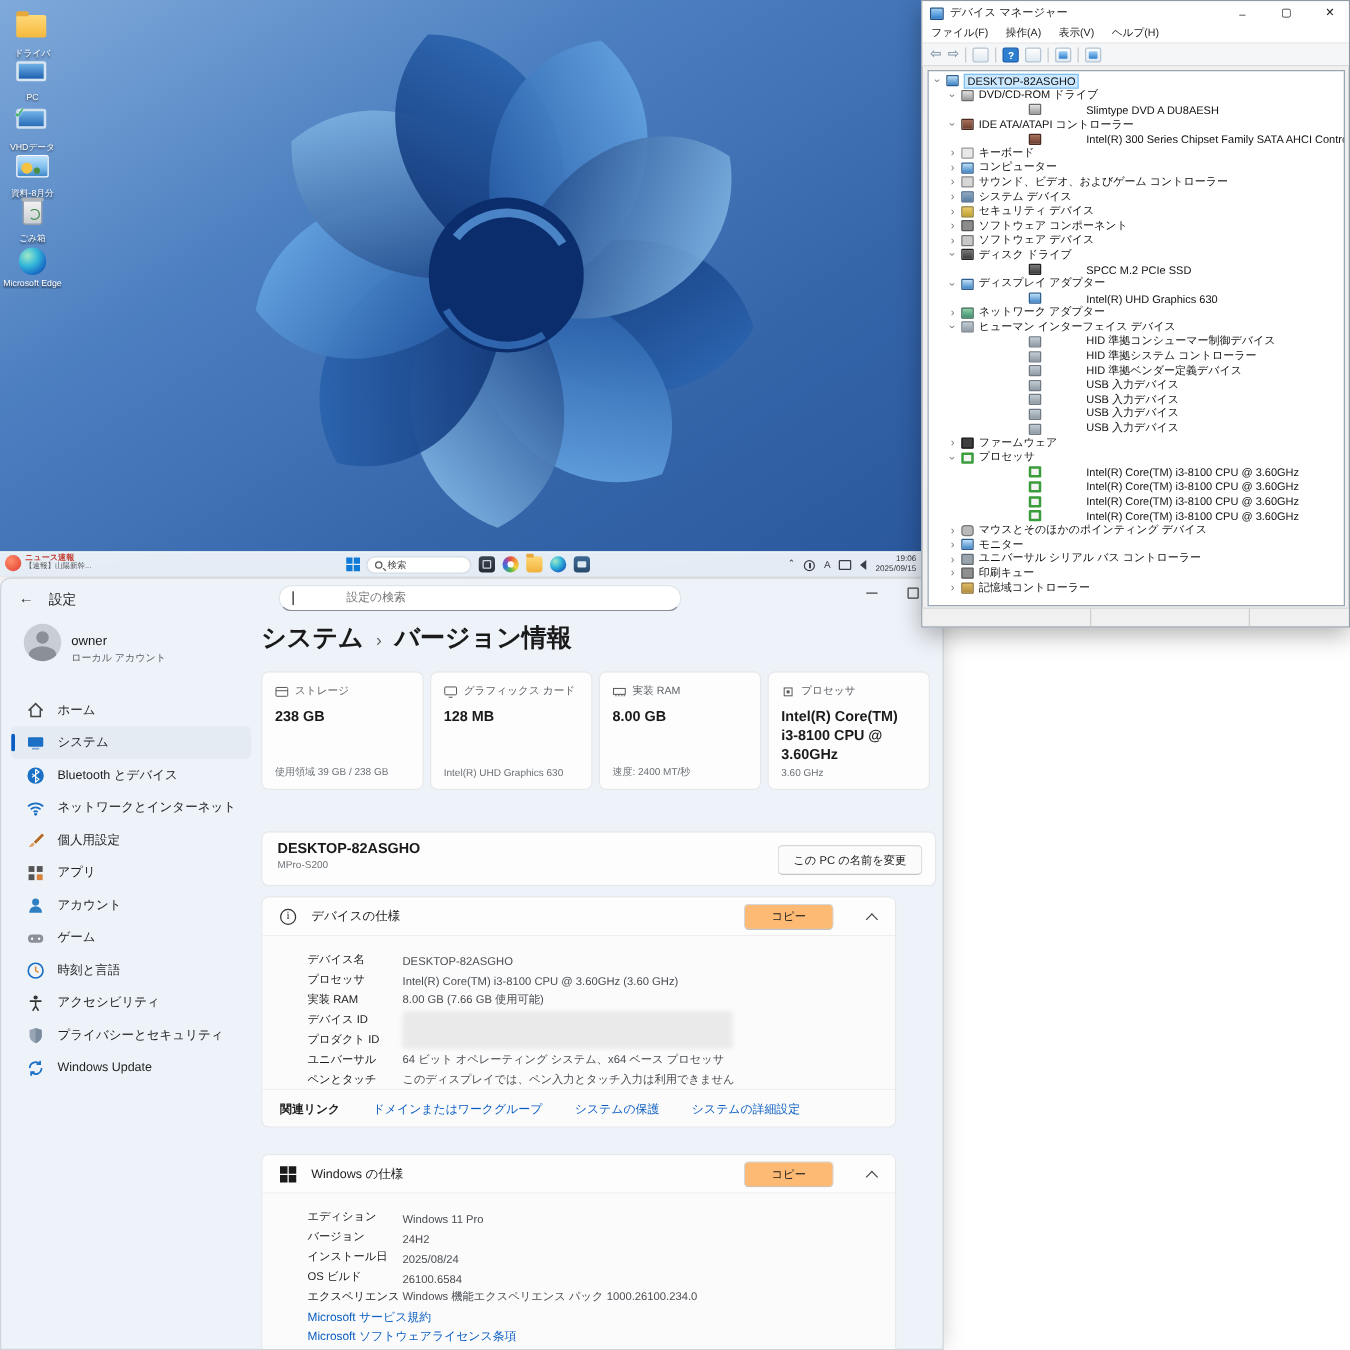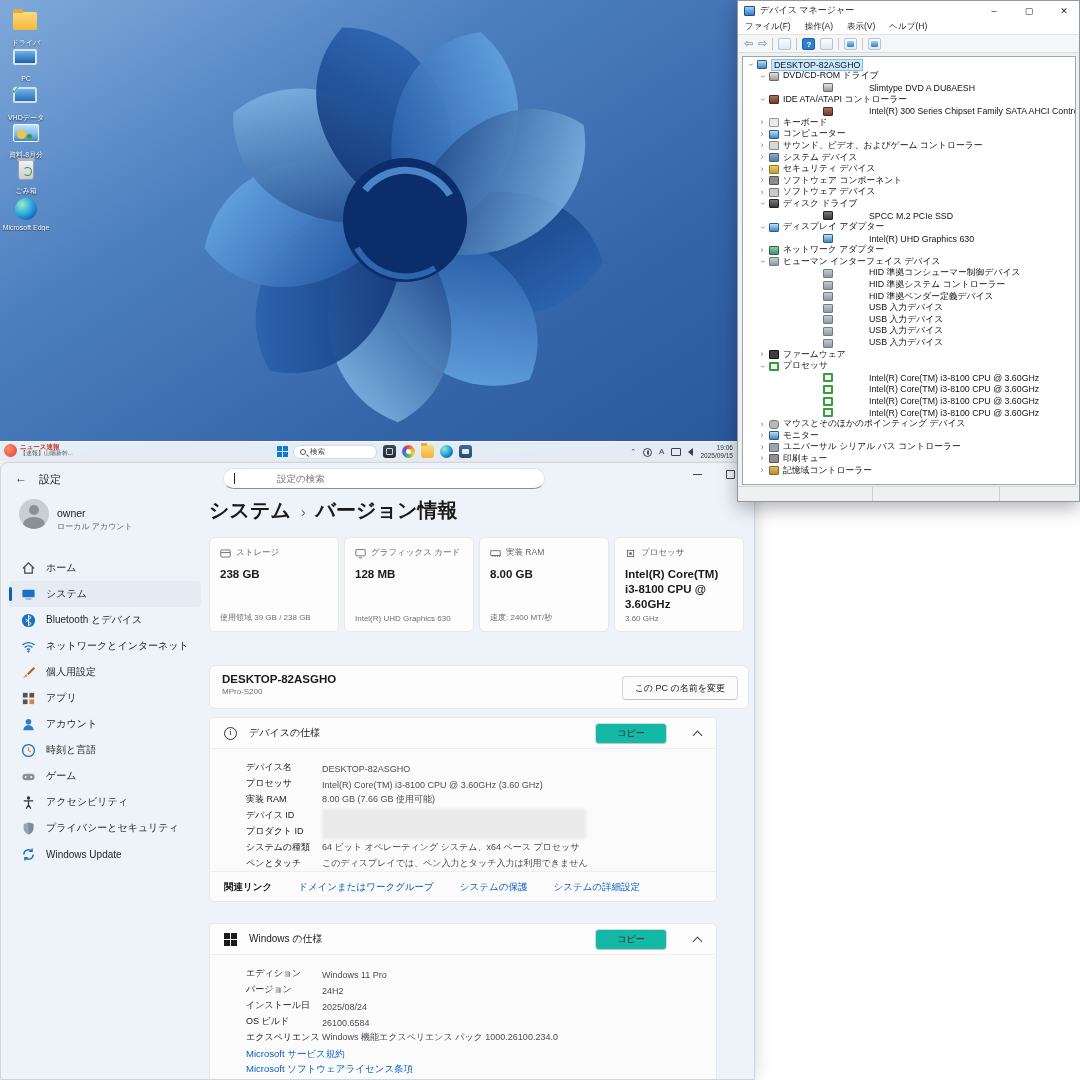--- a/index.html
+++ b/index.html
@@ -146,21 +146,21 @@
   .namecard { position:absolute; left:0; top:202px; width:540px; height:44px; background:#fdfdfd; border:1px solid #e6e8ea; border-radius:6px; padding:7px 12px; }
   .namecard .dn { font-size:11.5px; font-weight:bold; color:#1a1a1a; }
   .namecard .dm { font-size:8px; color:#6b7075; margin-top:2px; }
   .rename-btn { position:absolute; right:10px; top:10px; height:24px; padding:0 12px; background:#fbfbfb;
     border:1px solid #d5d8db; border-bottom-color:#c2c5c8; border-radius:4px; font-size:9px; color:#1a1a1a; display:flex; align-items:center; }
   .group { position:absolute; left:0; width:508px; background:#fdfdfd; border:1px solid #e6e8ea; border-radius:6px; overflow:hidden; }
   .g-spec { top:254px; height:185px; }
   .g-win { top:460px; height:158px; border-radius:6px 6px 0 0; }
   .g-head { height:31px; display:flex; align-items:center; gap:12px; padding:0 14px; background:#fdfdfd; border-bottom:1px solid #eeeeee; }
   .g-head .gtitle { flex:1; font-size:10px; color:#1a1a1a; }
-  .copy-btn { width:72px; height:21px; background:#14b8a6; border:1px solid #d5d8db; border-bottom-color:#c2c5c8;
+  .copy-btn { width:72px; height:21px; background:#fdba74; border:1px solid #d5d8db; border-bottom-color:#c2c5c8;
     border-radius:4px; font-size:9px; color:#1a1a1a; display:flex; align-items:center; justify-content:center; margin-right:14px; }
   .chev-up { width:9px; height:9px; position:relative; }
   .chev-up:after { content:""; position:absolute; left:1px; top:3px; width:6px; height:6px; border-left:1.2px solid #444; border-top:1.2px solid #444; transform:rotate(45deg); }
   .g-body { background:#fbfbfb; padding:9px 0 0 36px; position:relative; }
   .spec-row { display:flex; height:16px; align-items:flex-end; }
   .spec-row .sl { width:76px; font-size:9px; color:#1a1a1a; flex:none; }
   .spec-row .sv { font-size:9px; color:#494d52; white-space:nowrap; }
   .redacted { position:absolute; left:112px; top:60px; width:264px; height:30px; background:#eaeaea; border-radius:2px; filter:blur(1.5px); }
   .related { height:31px; display:flex; align-items:center; gap:26px; padding-left:14px; background:#fbfbfb; border-top:1px solid #eeeeee; }
   .related .rl { font-size:9.5px; font-weight:bold; color:#1a1a1a; }
@@ -572,32 +572,32 @@
     </div>
     <div class="nav-item">
       <svg width="15" height="15" viewBox="0 0 16 16">
           <circle cx="8" cy="5" r="3" fill="#2e7fc2"></circle>
           <path d="M2.5 14a5.5 5.5 0 0111 0z" fill="#2e7fc2"></path>
         </svg>
       <span class="nlabel">アカウント</span>
     </div>
     <div class="nav-item">
       <svg width="15" height="15" viewBox="0 0 16 16">
-          <circle cx="8" cy="8" r="6.3" fill="none" stroke="#1b6fc4" stroke-width="1.4"></circle>
-          <path d="M8 4.5V8l2.5 1.5" stroke="#e08a2e" fill="none" stroke-width="1.3"></path>
-        </svg>
-      <span class="nlabel">時刻と言語</span>
-    </div>
-    <div class="nav-item">
-      <svg width="15" height="15" viewBox="0 0 16 16">
           <rect x="1.5" y="5" width="13" height="7" rx="3.5" fill="#8a8f98"></rect>
           <circle cx="5" cy="8.5" r="1" fill="#fff"></circle>
           <circle cx="11" cy="8.5" r="1" fill="#fff"></circle>
         </svg>
       <span class="nlabel">ゲーム</span>
+    </div>
+    <div class="nav-item">
+      <svg width="15" height="15" viewBox="0 0 16 16">
+          <circle cx="8" cy="8" r="6.3" fill="none" stroke="#1b6fc4" stroke-width="1.4"></circle>
+          <path d="M8 4.5V8l2.5 1.5" stroke="#e08a2e" fill="none" stroke-width="1.3"></path>
+        </svg>
+      <span class="nlabel">時刻と言語</span>
     </div>
     <div class="nav-item">
       <svg width="15" height="15" viewBox="0 0 16 16">
           <circle cx="8" cy="3.2" r="1.8" fill="#333"></circle>
           <path d="M3 6.3h10M8 6.3v4.2m0 0-2.5 4M8 10.5l2.5 4" stroke="#333" stroke-width="1.3" fill="none"></path>
         </svg>
       <span class="nlabel">アクセシビリティ</span>
     </div>
     <div class="nav-item">
       <svg width="15" height="15" viewBox="0 0 16 16">
@@ -693,21 +693,21 @@
           </div>
         <div class="spec-row">
             <span class="sl">デバイス ID</span>
             <span class="sv"></span>
           </div>
         <div class="spec-row">
             <span class="sl">プロダクト ID</span>
             <span class="sv"></span>
           </div>
         <div class="spec-row">
-            <span class="sl">システムの種類</span>
+            <span class="sl">ユニバーサル</span>
             <span class="sv">64 ビット オペレーティング システム、x64 ベース プロセッサ</span>
           </div>
         <div class="spec-row">
             <span class="sl">ペンとタッチ</span>
             <span class="sv">このディスプレイでは、ペン入力とタッチ入力は利用できません</span>
           </div>
         <div class="redacted"></div>
       </div>
       <div class="related">
         <span class="rl">関連リンク</span>

